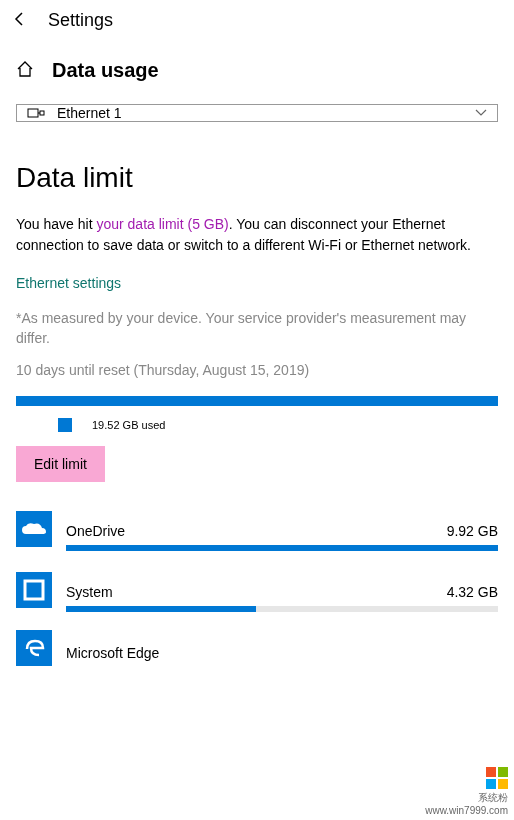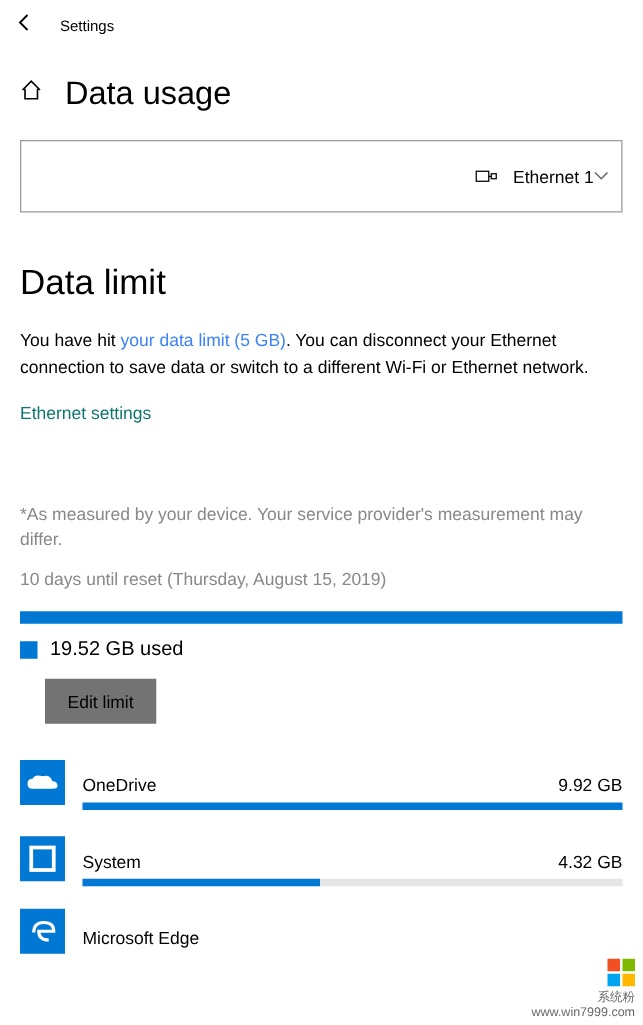--- a/index.html
+++ b/index.html
@@ -20,48 +20,48 @@
       display: flex;
       align-items: center;
       padding: 10px 12px;
       gap: 20px;
     }
     .back-arrow {
       font-size: 16px;
       cursor: pointer;
     }
     .header-title {
-      font-size: 12px;
+      font-size: 18px;
     }
     .page-title-row {
       display: flex;
       align-items: center;
       padding: 18px 16px 22px 16px;
       gap: 18px;
     }
     .home-icon {
       font-size: 16px;
     }
     .page-title {
-      font-size: 26px;
-      font-weight: 400;
+      font-size: 20px;
+      font-weight: 700;
     }
     .section {
       padding: 0 16px;
     }
     .choose-label {
       font-size: 14px;
       margin-bottom: 10px;
     }
     .network-select {
       border: 1px solid #999;
-      padding: 20px 10px;
-      display: flex;
-      align-items: center;
-      justify-content: flex-end;
+      padding: 0 10px;
+      display: flex;
+      align-items: center;
+      justify-content: space-between;
       cursor: pointer;
       width: 100%;
     }
     .network-select-left {
       display: flex;
       align-items: center;
       gap: 12px;
     }
     .eth-icon {
       width: 18px;
@@ -79,73 +79,72 @@
       font-size: 28px;
       font-weight: 400;
       margin: 40px 0 20px 0;
     }
     .warning-text {
       font-size: 14px;
       line-height: 1.5;
       margin-bottom: 18px;
     }
     .warning-red {
-      color: #3b82f6;
+      color: #a21caf;
     }
     .link {
       color: #0f766e;
       font-size: 14px;
       cursor: pointer;
       margin-bottom: 18px;
       display: inline-block;
     }
     .footnote {
       font-size: 14px;
       color: #888;
       line-height: 1.4;
       margin-bottom: 14px;
-      margin-top: 46px;
     }
     .reset-text {
       font-size: 14px;
       color: #888;
       margin-bottom: 18px;
     }
     .usage-bar {
       height: 10px;
       background: #0078d4;
       width: 100%;
       margin-bottom: 12px;
     }
     .usage-row {
       display: flex;
       align-items: center;
-      gap: 10px;
+      gap: 20px;
       margin-bottom: 8px;
-      font-size: 16px;
+      font-size: 11px;
+      margin-left: 42px;
     }
     .sq {
       width: 14px;
       height: 14px;
       display: inline-block;
     }
     .sq-blue { background: #0078d4; }
     .sq-gray { background: #d0d0d0; }
     .button-row {
       display: flex;
       gap: 12px;
       margin: 14px 0 24px 0;
     }
     .btn {
-      background: #737373;
+      background: #f9a8d4;
       border: none;
       padding: 10px 18px;
       font-size: 14px;
       cursor: pointer;
-      margin-left: 20px;
     }
     .app-row {
       display: flex;
       align-items: center;
       gap: 14px;
       margin-bottom: 16px;
     }
     .app-icon {
       width: 36px;
       height: 36px;

